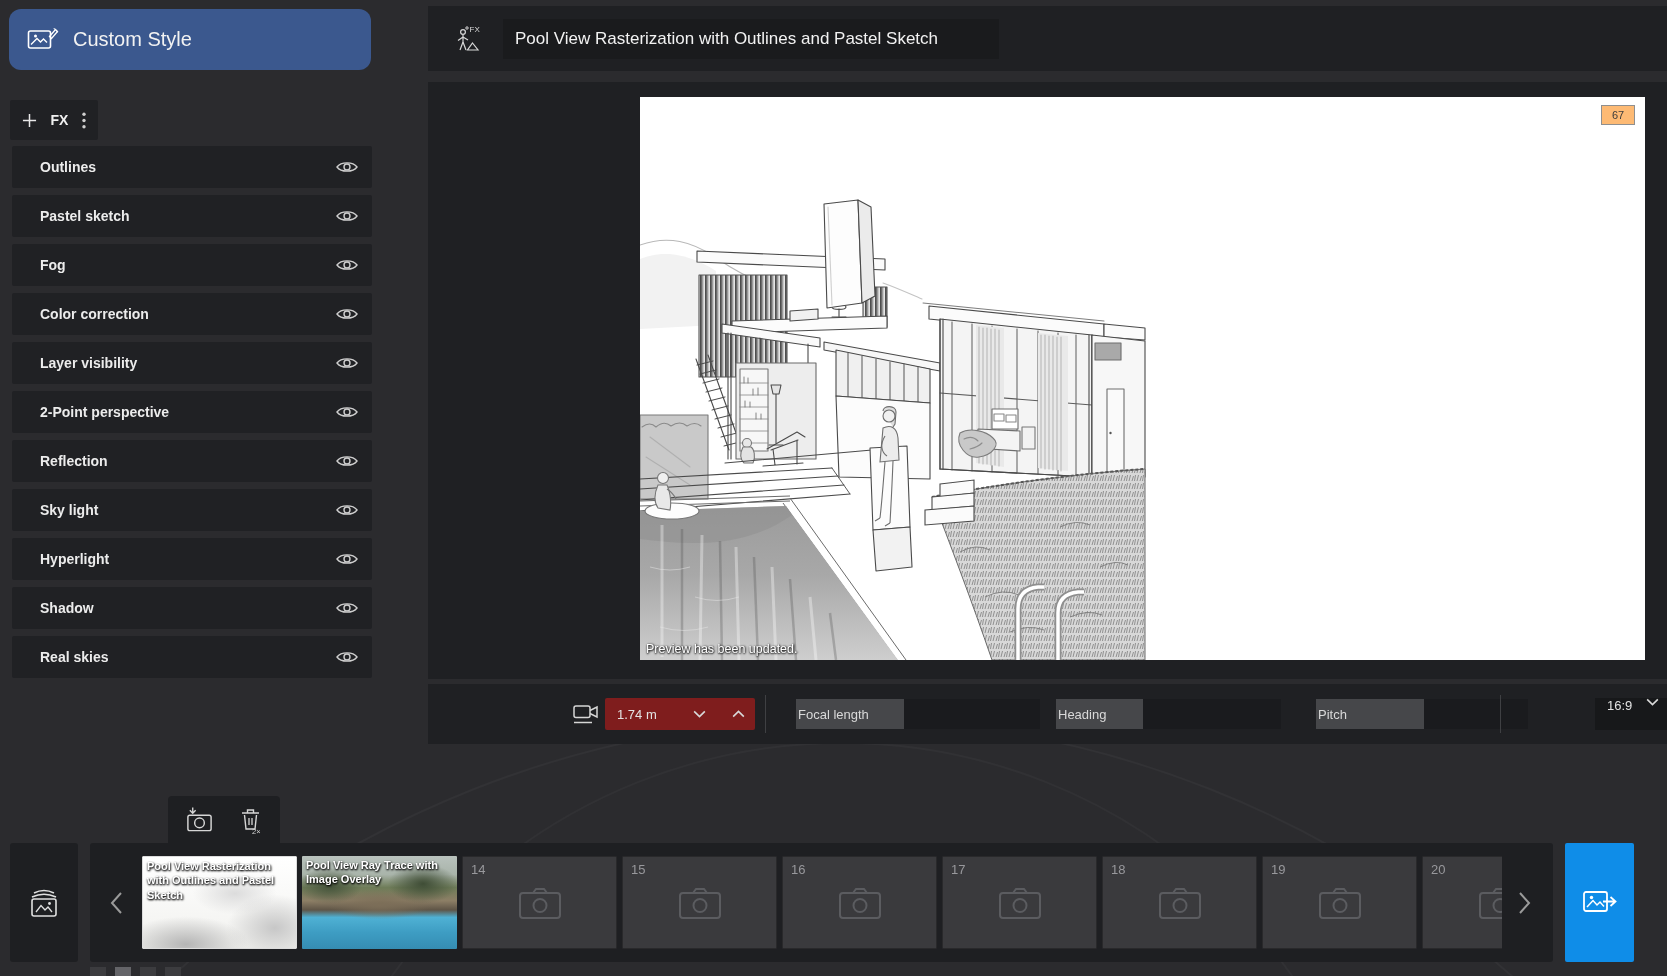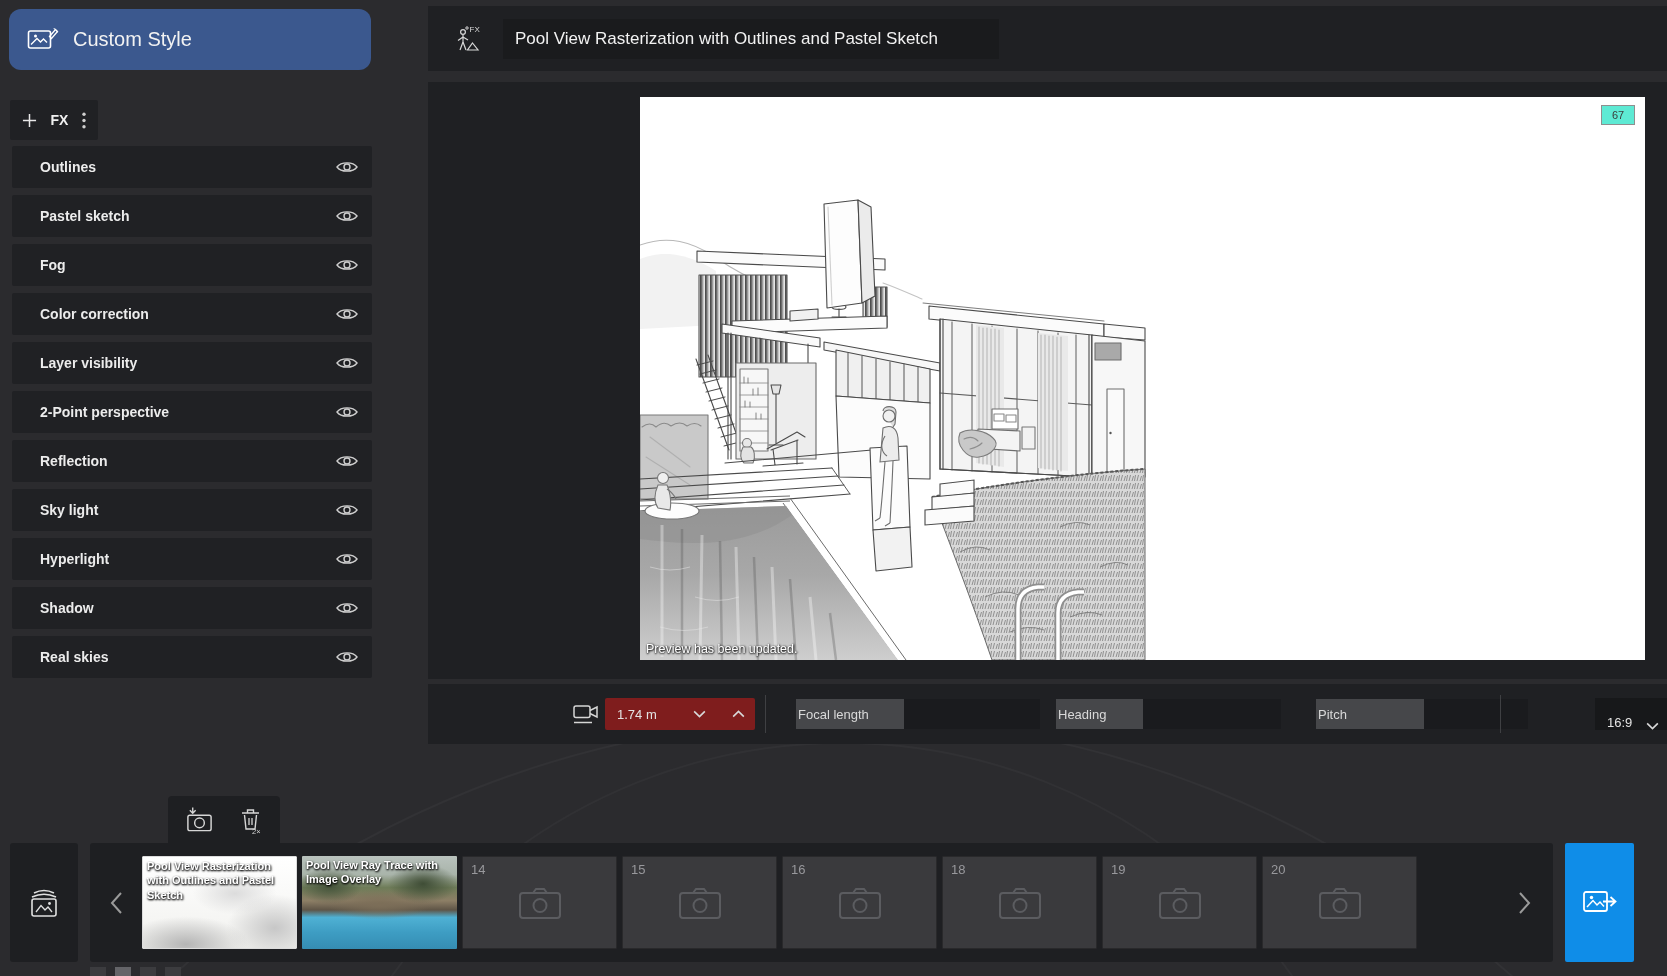--- a/index.html
+++ b/index.html
@@ -20,34 +20,34 @@
 
   
   .title-bar{position:absolute;left:428px;top:6px;width:1239px;height:65px;background:#1f2023;display:flex;align-items:center;}
   .title-bar .fx-person{margin-left:27px;}
   .title-input{margin-left:16px;width:472px;height:40px;background:#1a1b1d;border:none;outline:none;color:#f2f2f2;font-size:17px;padding:0 12px;font-family:"Liberation Sans",sans-serif;white-space:nowrap;overflow:hidden;}
 
   
   .preview-panel{position:absolute;left:428px;top:82px;width:1239px;height:597px;background:#1f2023;}
   .preview{position:absolute;left:212px;top:15px;width:1005px;height:563px;cursor:pointer;}
   .preview svg{display:block;width:100%;height:100%;}
-  .badge{position:absolute;top:8px;right:10px;width:32px;height:18px;background:#5eead4;border:1px solid #8f8f8f;color:#3c3c3c;font-size:11px;display:flex;align-items:center;justify-content:center;}
+  .badge{position:absolute;top:8px;right:10px;width:32px;height:18px;background:#fdba74;border:1px solid #8f8f8f;color:#3c3c3c;font-size:11px;display:flex;align-items:center;justify-content:center;}
   .status{position:absolute;left:6px;bottom:4px;font-size:12.5px;color:#fff;text-shadow:0 1px 2px rgba(0,0,0,0.95),1px 0 2px rgba(0,0,0,0.8);}
 
   
   .camera-bar{position:absolute;left:428px;top:684px;width:1239px;height:60px;background:#1f2023;}
   .camera-bar .cam-ic{position:absolute;left:145px;top:19px;}
   .h-select{position:absolute;left:177px;top:14px;width:150px;height:32px;background:#7f1d1d;display:flex;align-items:center;cursor:pointer;border-radius:2px;gap:16px;}
   .h-select .hv{font-size:13px;color:#e3e3e3;margin-left:12px;flex:1;}
   .h-select .chev{margin-right:10px;display:flex;align-items:center;}
   .vdiv{position:absolute;top:11px;width:1px;height:38px;background:#3f4043;}
   .fld{position:absolute;top:15px;height:30px;display:flex;}
   .fld label{background:#46474a;color:#d9d9d9;font-size:13px;display:flex;align-items:center;padding-left:2px;box-sizing:border-box;}
   .fld input{background:#1a1b1e;border:none;outline:none;height:30px;box-sizing:border-box;color:#e8e8e8;padding:0 8px;font-size:13px;}
-  .aspect{position:absolute;left:1167px;top:14px;width:72px;height:32px;background:#17181a;display:flex;align-items:flex-end;justify-content:space-between;padding:0 8px 0 12px;box-sizing:border-box;font-size:13px;color:#e3e3e3;cursor:pointer;}
+  .aspect{position:absolute;left:1167px;top:14px;width:72px;height:32px;background:#17181a;display:flex;align-items:flex-start;justify-content:space-between;padding:0 8px 0 12px;box-sizing:border-box;font-size:13px;color:#e3e3e3;cursor:pointer;}
 
   
   .mini-toolbar{position:absolute;left:168px;top:796px;width:112px;height:47px;background:#1e1f22;border-radius:4px 4px 0 0;display:flex;align-items:center;justify-content:center;gap:24px;}
   .mini-toolbar .tool{display:flex;align-items:center;cursor:pointer;}
   .photoset-btn{position:absolute;left:10px;top:843px;width:68px;height:119px;background:#1e1f22;border:none;border-radius:3px;display:flex;align-items:center;justify-content:center;cursor:pointer;}
   .filmstrip{position:absolute;left:90px;top:843px;width:1463px;height:119px;background:#1e1f22;border-radius:3px;}
   .nav{position:absolute;top:0;height:119px;width:40px;background:none;border:none;display:flex;align-items:center;justify-content:center;cursor:pointer;}
   .nav.left{left:6px;}
   .nav.right{right:8px;}
   .slots{position:absolute;left:52px;top:13px;width:1360px;height:93px;overflow:hidden;display:flex;gap:5px;}
@@ -446,20 +446,28 @@
       </div>
       <div class="slot">
         <span class="num">16</span>
         <svg class="cam" width="46" height="36" viewBox="0 0 46 36">
             <rect x="3" y="8" width="40" height="25" rx="3" stroke="#5b5c60" stroke-width="2" fill="none"></rect>
             <path d="M16,8 l3,-4 h8 l3,4" stroke="#5b5c60" stroke-width="2" fill="none"></path>
             <circle cx="23" cy="20.5" r="6.5" stroke="#5b5c60" stroke-width="2" fill="none"></circle>
           </svg>
       </div>
       <div class="slot">
+        <span class="num">17</span>
+        <svg class="cam" width="46" height="36" viewBox="0 0 46 36">
+            <rect x="3" y="8" width="40" height="25" rx="3" stroke="#5b5c60" stroke-width="2" fill="none"></rect>
+            <path d="M16,8 l3,-4 h8 l3,4" stroke="#5b5c60" stroke-width="2" fill="none"></path>
+            <circle cx="23" cy="20.5" r="6.5" stroke="#5b5c60" stroke-width="2" fill="none"></circle>
+          </svg>
+      </div>
+      <div class="slot">
         <span class="num">18</span>
         <svg class="cam" width="46" height="36" viewBox="0 0 46 36">
             <rect x="3" y="8" width="40" height="25" rx="3" stroke="#5b5c60" stroke-width="2" fill="none"></rect>
             <path d="M16,8 l3,-4 h8 l3,4" stroke="#5b5c60" stroke-width="2" fill="none"></path>
             <circle cx="23" cy="20.5" r="6.5" stroke="#5b5c60" stroke-width="2" fill="none"></circle>
           </svg>
       </div>
       <div class="slot">
         <span class="num">19</span>
         <svg class="cam" width="46" height="36" viewBox="0 0 46 36">

